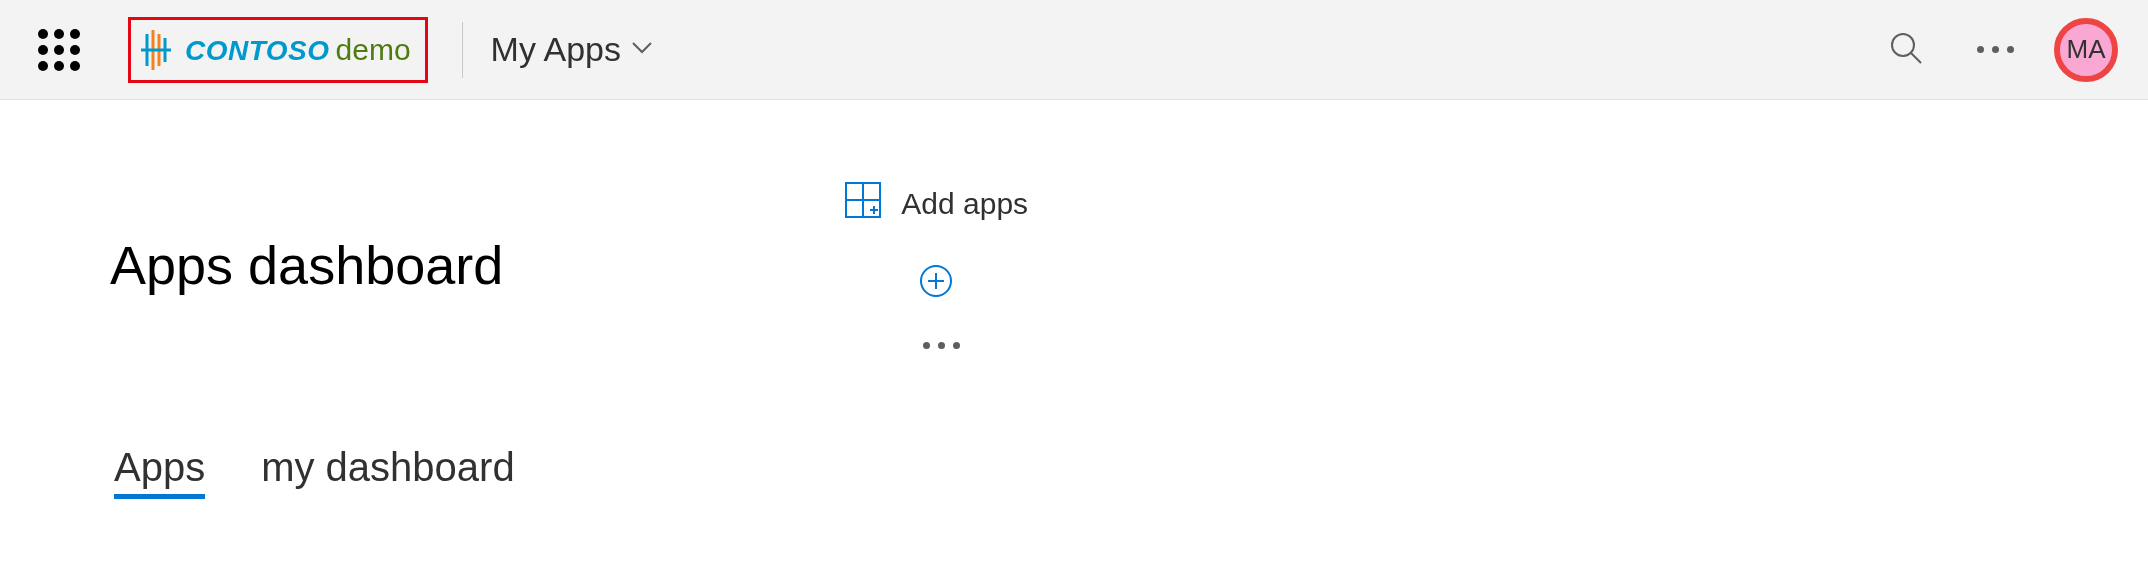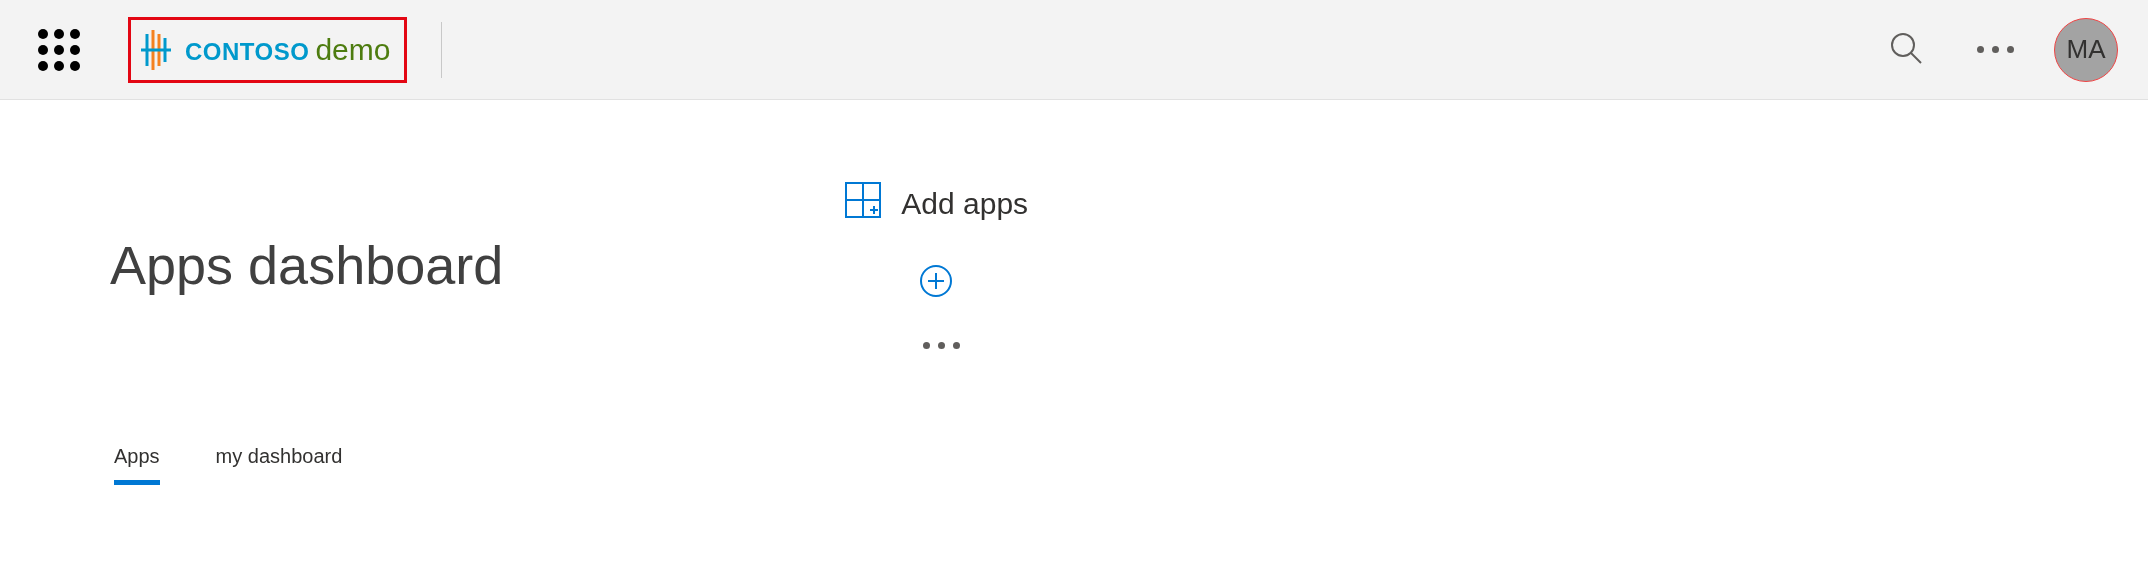--- a/index.html
+++ b/index.html
@@ -39,24 +39,25 @@
     display: flex;
     align-items: center;
     gap: 10px;
     height: 66px;
   }
   .logo-mark {
     display: inline-flex;
     align-items: center;
   }
   .logo-text {
-    font-size: 24px;
+    font-size: 28px;
     font-weight: 700;
     letter-spacing: 0.5px;
     color: #0099cc;
+    font-style: italic;
   }
   .logo-sub {
     font-size: 30px;
     font-weight: 400;
     color: #4d7c0f;
     margin-left: 6px;
   }
   .vdiv {
     width: 1px;
     height: 56px;
@@ -81,43 +82,43 @@
   }
   .icon-btn {
     display: flex;
     align-items: center;
     justify-content: center;
     cursor: pointer;
     color: #605e5c;
   }
   .avatar {
     width: 64px; height: 64px;
-    border: 1px solid #ef4444;
+    border: 6px solid #ef4444;
     border-radius: 50%;
     display: flex;
     align-items: center;
     justify-content: center;
     font-size: 26px;
     color: #323130;
-    background: #a3a3a3;
+    background: #f9a8d4;
     cursor: pointer;
   }
 
   
   .page {
     padding: 80px 110px 0 110px;
   }
   .page-header {
     display: flex;
     align-items: center;
   }
   .page-title {
     font-size: 54px;
     font-weight: 400;
-    color: #404040;
+    color: #000000;
     flex: 0 0 auto;
   }
   .actions {
     display: flex;
     align-items: center;
     gap: 36px;
     margin-left: 340px;
     flex-direction: column;
   }
   .action {
@@ -142,23 +143,23 @@
   }
 
   
   .tabs {
     display: flex;
     gap: 56px;
     margin-top: 96px;
     margin-left: 4px;
   }
   .tab {
-    font-size: 20px;
-    color: #323130;
-    padding-bottom: 12px;
+    font-size: 40px;
+    color: #323130;
+    padding-bottom: 4px;
     cursor: pointer;
   }
   .tab.active {
     border-bottom: 5px solid #0078d4;
   }
 </style>
 </head>
 <body>
 
 <div class="topbar">
@@ -184,20 +185,28 @@
         <line x1="0" y1="20" x2="30" y2="20" stroke="#0099cc" stroke-width="3"></line>
       </svg>
     </span>
     <span>
       <span class="logo-text">CONTOSO</span><span class="logo-sub">demo</span>
     </span>
   </div>
 
   <div class="vdiv"></div>
 
+  <div class="app-switcher">
+    <span class="app-switcher-label">My Apps</span>
+    <span>
+      <svg width="22" height="14" viewBox="0 0 22 14">
+        <polyline points="2,2 11,11 20,2" fill="none" stroke="#605e5c" stroke-width="2"></polyline>
+      </svg>
+    </span>
+  </div>
 
   <div class="topbar-right">
     <div class="icon-btn">
       <span>
         <svg width="38" height="38" viewBox="0 0 38 38">
           <circle cx="16" cy="16" r="11" fill="none" stroke="#605e5c" stroke-width="2"></circle>
           <line x1="24" y1="24" x2="34" y2="34" stroke="#605e5c" stroke-width="2"></line>
         </svg>
       </span>
     </div>

